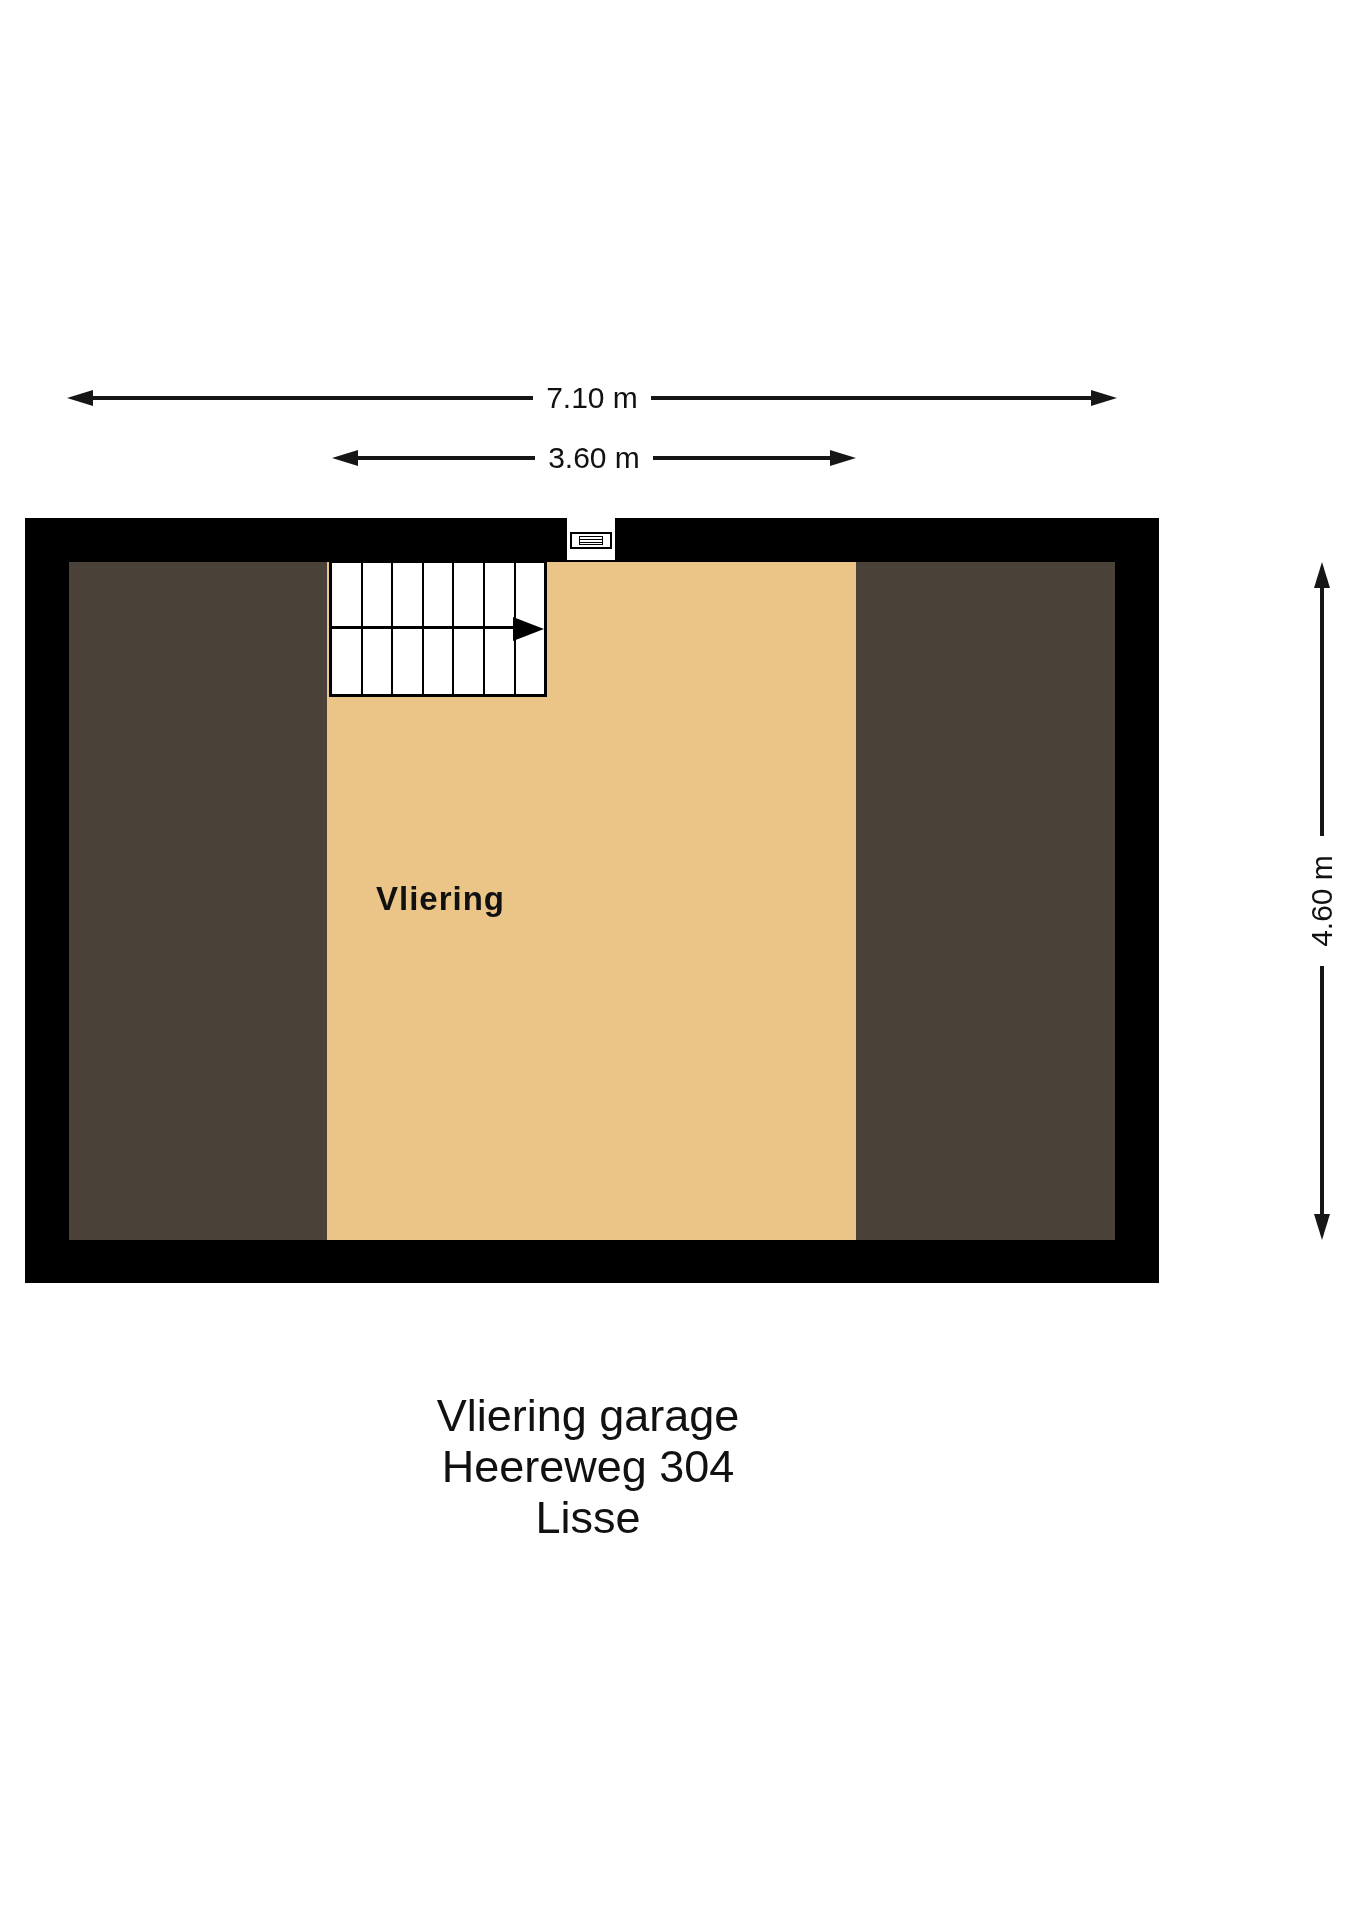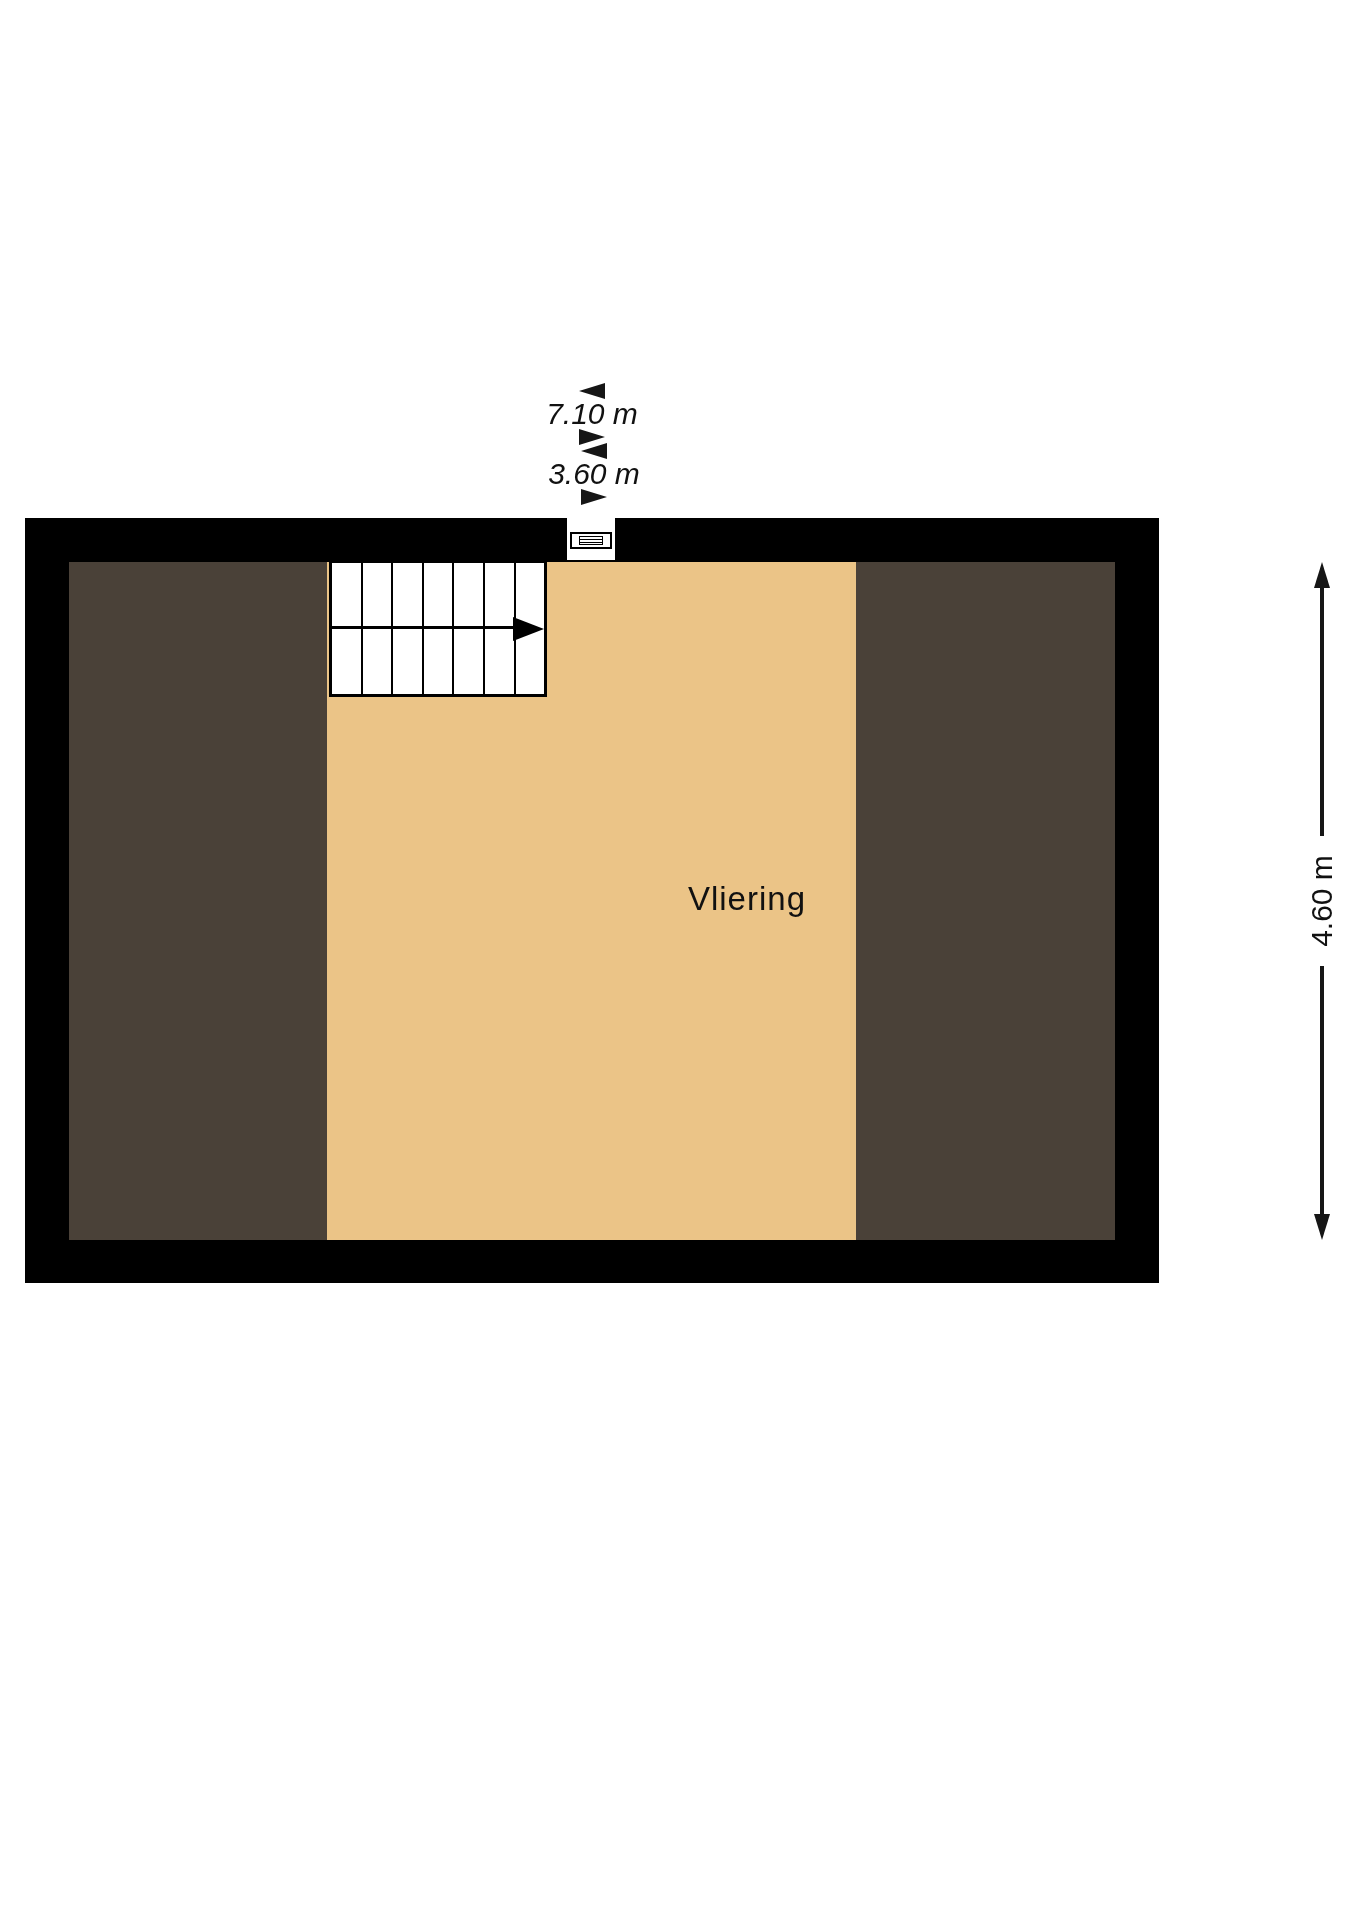--- a/index.html
+++ b/index.html
@@ -4,21 +4,21 @@
 <style>
   html,body{margin:0;padding:0;background:#fff;}
   .page{
     position:relative;width:1358px;height:1920px;
     background:var(--background,#ffffff);
     font-family:"Liberation Sans",sans-serif;color:#111;overflow:hidden;
   }
 
   
   .dim{position:absolute;display:flex;align-items:center;}
-  .dim-h{flex-direction:column;height:30px;font-style:italic;}
+  .dim-h{height:30px;}
   .dim-v{flex-direction:column;width:32px;}
   .dline{background:var(--dimension-line,#161616);}
   .dim-h .dline{height:4px;flex:1 1 auto;}
   .dim-v .dline{width:4px;flex:1 1 auto;}
   .dlabel{
     font-size:30px;line-height:30px;white-space:nowrap;
     padding:0 13px;color:#111;
   }
   .dim-v .dlabel{
     padding:0;height:122px;display:flex;align-items:center;justify-content:center;margin:4px 0;
@@ -75,21 +75,21 @@
   }
   .stairs-arrow{
     position:absolute;right:0;top:50%;transform:translateY(-50%);
     width:0;height:0;
     border-top:12px solid transparent;border-bottom:12px solid transparent;
     border-left:31px solid #000;
   }
 
   
   .room-label{
-    position:absolute;left:351px;top:364px;width:430px;text-align:right;color:#111;
+    position:absolute;left:351px;top:364px;width:430px;text-align:left;color:#111;font-weight:bold;
   }
   .room-name{font-size:33px;line-height:34px;letter-spacing:1px;}
   .room-height{font-size:29px;line-height:32px;}
 
   
   .caption{
     position:absolute;left:288px;top:1390px;width:600px;text-align:center;
     font-size:45px;line-height:51px;color:#111;
   }
 </style>
@@ -140,14 +140,19 @@
   <div class="dim dim-v" id="dim-total-depth">
     <span class="ah ah-up"></span>
     <span class="dline"></span>
     <span class="dlabel">
         <span>4.60 m</span>
       </span>
     <span class="dline"></span>
     <span class="ah ah-down"></span>
   </div>
 
+  <div class="caption">
+    <div>Vliering garage</div>
+    <div>Heereweg 304</div>
+    <div>Lisse</div>
+  </div>
 
 </div>
 
 </body></html>

